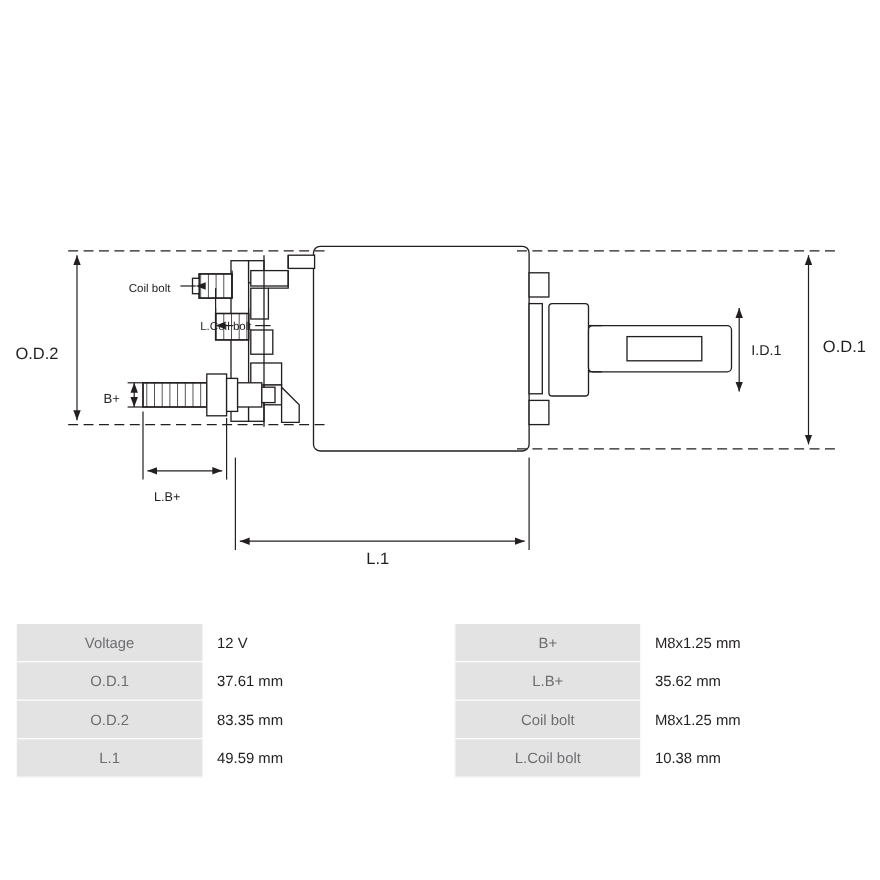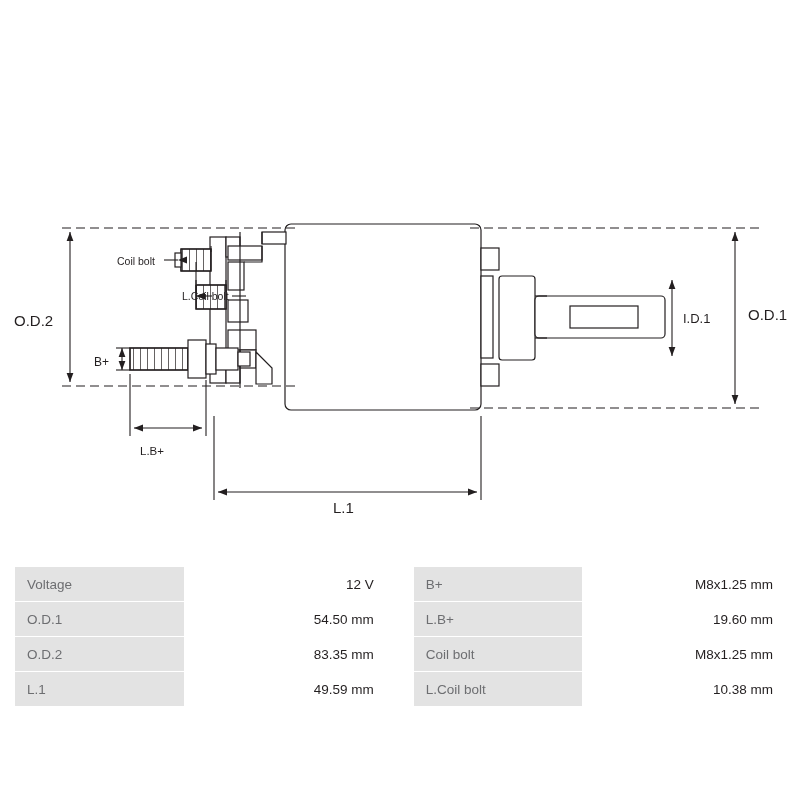--- a/index.html
+++ b/index.html
@@ -40,27 +40,26 @@
   }
   .spec-table td {
     height: 34px;
     padding: 0 12px;
     vertical-align: middle;
     border: 1px solid #ffffff;
   }
   .label-cell {
     background: #e3e3e3;
     color: #6d6e71;
-    text-align: left;
+    text-align: center;
     width: 152px;
   }
   .value-cell {
     background: #ffffff;
     color: #231f20;
-    text-align: right;
     width: 186px;
     border: 1px solid #e3e3e3;
   }
   .gap-cell {
     background: #ffffff;
     border: none;
     width: 2px;
     padding: 0;
   }
 </style>
@@ -181,24 +180,24 @@
     <tbody>
       <tr>
         <td class="label-cell">Voltage</td>
         <td class="value-cell">12 V</td>
         <td class="gap-cell"></td>
         <td class="label-cell">B+</td>
         <td class="value-cell">M8x1.25 mm</td>
       </tr>
       <tr>
         <td class="label-cell">O.D.1</td>
-        <td class="value-cell">54.50 mm</td>
+        <td class="value-cell">37.61 mm</td>
         <td class="gap-cell"></td>
         <td class="label-cell">L.B+</td>
-        <td class="value-cell">19.60 mm</td>
+        <td class="value-cell">35.62 mm</td>
       </tr>
       <tr>
         <td class="label-cell">O.D.2</td>
         <td class="value-cell">83.35 mm</td>
         <td class="gap-cell"></td>
         <td class="label-cell">Coil bolt</td>
         <td class="value-cell">M8x1.25 mm</td>
       </tr>
       <tr>
         <td class="label-cell">L.1</td>

